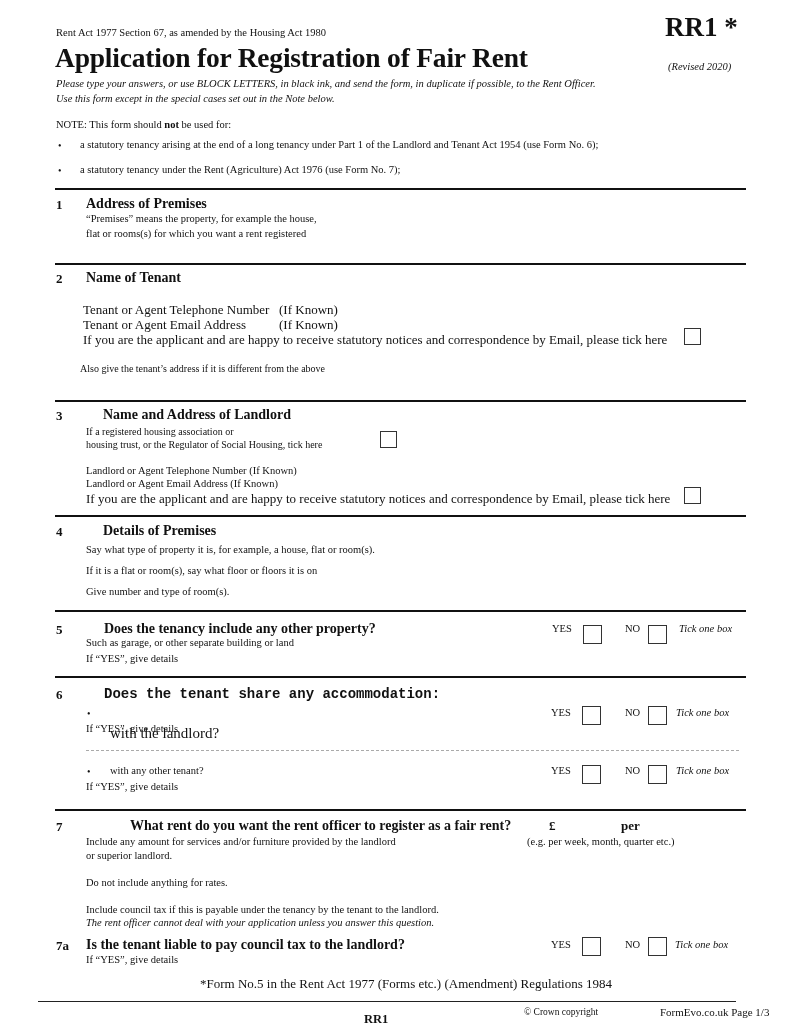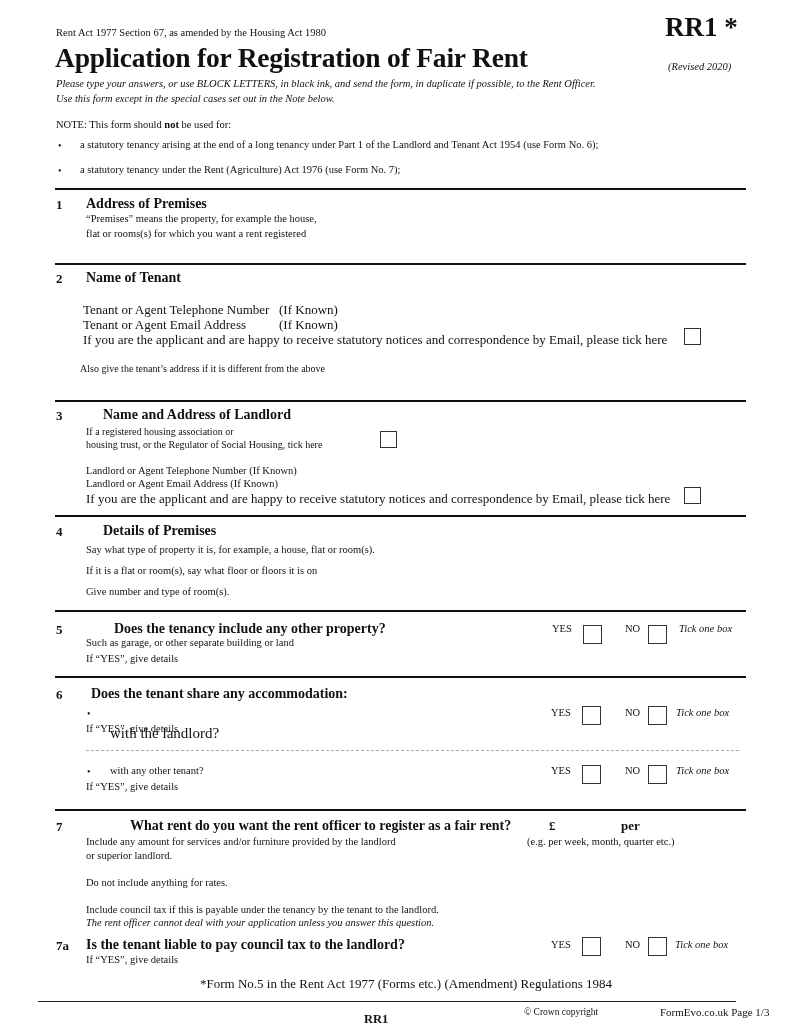--- a/index.html
+++ b/index.html
@@ -75,33 +75,33 @@
 <div class="rule" style="top:515px;"></div>
 <div class="abs secnum" style="left:56px; top:524px;">4</div>
 <div class="abs sechead" style="left:103px; top:523px;">Details of Premises</div>
 <div class="abs" style="left:86px; top:544px; font-size:10.5px;">Say what type of property it is, for example, a house, flat or room(s).</div>
 <div class="abs" style="left:86px; top:565px; font-size:10.5px;">If it is a flat or room(s), say what floor or floors it is on</div>
 <div class="abs" style="left:86px; top:586px; font-size:10.5px;">Give number and type of room(s).</div>
 <div style="position:absolute; left:420px; top:540px; width:320px; height:62px;"></div>
 
 <div class="rule" style="top:610px;"></div>
 <div class="abs secnum" style="left:56px; top:622px;">5</div>
-<div class="abs sechead" style="left:114px; top:621px;">Does the tenancy include any other property?</div>
+<div class="abs sechead" style="left:104px; top:621px;">Does the tenancy include any other property?</div>
 <div class="abs" style="left:86px; top:637px; font-size:10.5px;">Such as garage, or other separate building or land</div>
 <div class="abs" style="left:86px; top:653px; font-size:10.5px;">If “YES”, give details</div>
 <div class="abs" style="left:552px; top:623px; font-size:10.5px;">YES</div>
 <div class="cb" style="left:583px; top:625px; width:19px; height:19px;"></div>
 <div class="abs" style="left:625px; top:623px; font-size:10.5px;">NO</div>
 <div class="cb" style="left:648px; top:625px; width:19px; height:19px;"></div>
 <div class="abs it" style="left:679px; top:623px; font-size:10.5px;">Tick one box</div>
 <div style="position:absolute; left:200px; top:650px; width:540px; height:18px;"></div>
 
 <div class="rule" style="top:676px;"></div>
 <div class="abs secnum" style="left:56px; top:687px;">6</div>
-<div class="abs sechead" style="left:91px; top:686px;">Does the tenant share any accommodation:</div>
+<div class="abs sechead" style="left:104px; top:686px;font-family:Liberation Mono, monospace;">Does the tenant share any accommodation:</div>
 
 <div class="abs bullet" style="left:87px; top:708px;">•</div>
 <div class="abs" style="left:110px; top:707px; font-size:15px;margin-top:18px;">with the landlord?</div>
 <div class="abs" style="left:86px; top:723px; font-size:10.5px;">If “YES”, give details</div>
 <div class="abs" style="left:551px; top:707px; font-size:10.5px;">YES</div>
 <div class="cb" style="left:582px; top:706px; width:19px; height:19px;"></div>
 <div class="abs" style="left:625px; top:707px; font-size:10.5px;">NO</div>
 <div class="cb" style="left:648px; top:706px; width:19px; height:19px;"></div>
 <div class="abs it" style="left:676px; top:707px; font-size:10.5px;">Tick one box</div>
 <div style="position:absolute; left:200px; top:720px; width:540px; height:18px;"></div>

